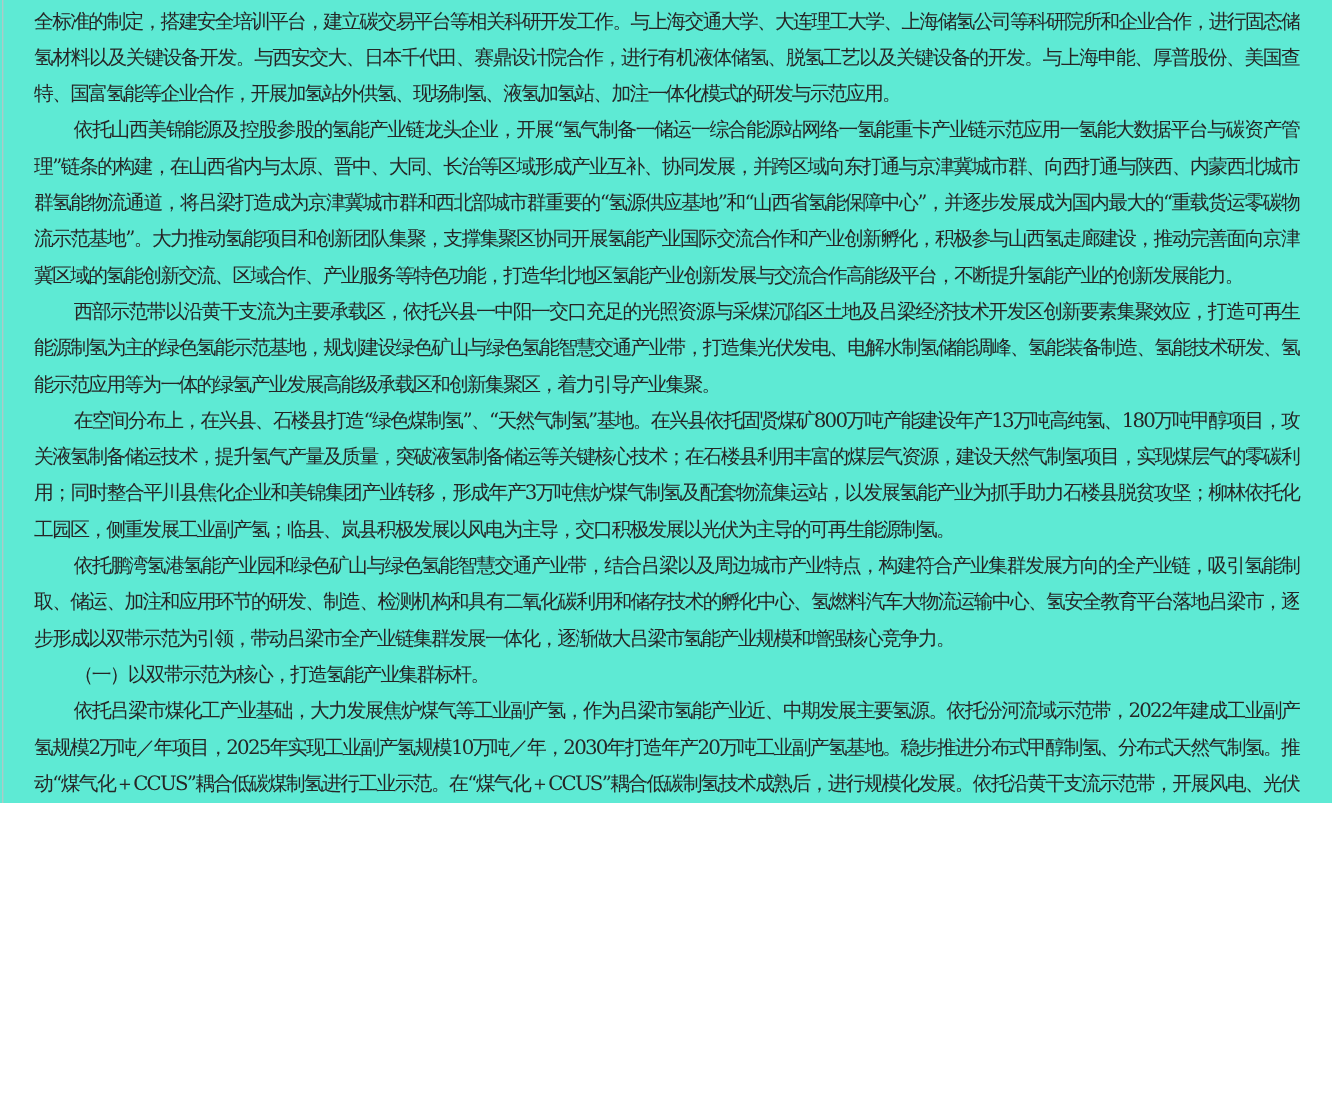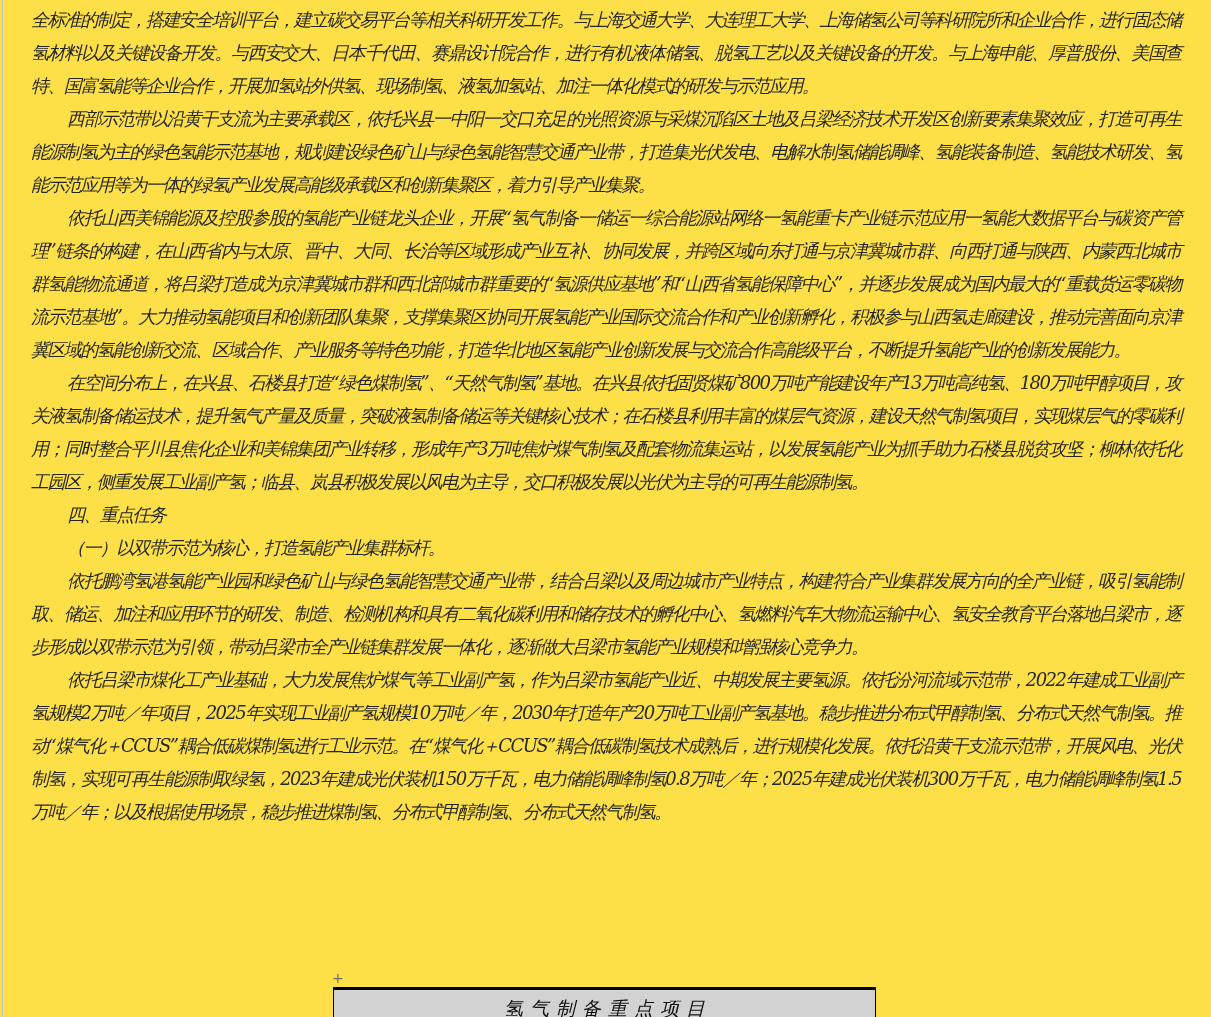--- a/index.html
+++ b/index.html
@@ -2,21 +2,21 @@
 <html><head>
 <meta charset="utf-8">
 <style>
   html,body{margin:0;padding:0;}
   body{
     width:1211px;height:1017px;
     background:#ffffff;
     font-family:"DejaVu Serif","Liberation Serif",serif;
     overflow:hidden;
   }
-  .page{position:relative;width:1211px;height:1017px;background:#fde047;overflow:hidden;font-style:italic;}
+  .page{position:relative;width:1211px;height:730px;background:#5eead4;overflow:hidden;}
   .page-edge{position:absolute;left:2px;top:0;width:1px;height:1017px;background:#c3c3c3;}
   .doc{
     position:absolute;left:31px;top:3px;width:1150px;
     color:#262626;
     font-size:18px;
     letter-spacing:-1.6px;
     line-height:33px;
     text-align:justify;
     text-justify:inter-ideograph;
   }
@@ -45,26 +45,25 @@
   }
 </style>
 </head>
 <body>
 
 <div class="page">
   <div class="page-edge"></div>
 
   <div class="doc">
     <p class="cont">全标准的制定，搭建安全培训平台，建立碳交易平台等相关科研开发工作。与上海交通大学、大连理工大学、上海储氢公司等科研院所和企业合作，进行固态储氢材料以及关键设备开发。与西安交大、日本千代田、赛鼎设计院合作，进行有机液体储氢、脱氢工艺以及关键设备的开发。与上海申能、厚普股份、美国查特、国富氢能等企业合作，开展加氢站外供氢、现场制氢、液氢加氢站、加注一体化模式的研发与示范应用。</p>
+    <p>依托山西美锦能源及控股参股的氢能产业链龙头企业，开展“氢气制备一储运一综合能源站网络一氢能重卡产业链示范应用一氢能大数据平台与碳资产管理”链条的构建，在山西省内与太原、晋中、大同、长治等区域形成产业互补、协同发展，并跨区域向东打通与京津冀城市群、向西打通与陕西、内蒙西北城市群氢能物流通道，将吕梁打造成为京津冀城市群和西北部城市群重要的“氢源供应基地”和“山西省氢能保障中心”，并逐步发展成为国内最大的“重载货运零碳物流示范基地”。大力推动氢能项目和创新团队集聚，支撑集聚区协同开展氢能产业国际交流合作和产业创新孵化，积极参与山西氢走廊建设，推动完善面向京津冀区域的氢能创新交流、区域合作、产业服务等特色功能，打造华北地区氢能产业创新发展与交流合作高能级平台，不断提升氢能产业的创新发展能力。</p>
     <p>西部示范带以沿黄干支流为主要承载区，依托兴县一中阳一交口充足的光照资源与采煤沉陷区土地及吕梁经济技术开发区创新要素集聚效应，打造可再生能源制氢为主的绿色氢能示范基地，规划建设绿色矿山与绿色氢能智慧交通产业带，打造集光伏发电、电解水制氢储能调峰、氢能装备制造、氢能技术研发、氢能示范应用等为一体的绿氢产业发展高能级承载区和创新集聚区，着力引导产业集聚。</p>
-    <p>依托山西美锦能源及控股参股的氢能产业链龙头企业，开展“氢气制备一储运一综合能源站网络一氢能重卡产业链示范应用一氢能大数据平台与碳资产管理”链条的构建，在山西省内与太原、晋中、大同、长治等区域形成产业互补、协同发展，并跨区域向东打通与京津冀城市群、向西打通与陕西、内蒙西北城市群氢能物流通道，将吕梁打造成为京津冀城市群和西北部城市群重要的“氢源供应基地”和“山西省氢能保障中心”，并逐步发展成为国内最大的“重载货运零碳物流示范基地”。大力推动氢能项目和创新团队集聚，支撑集聚区协同开展氢能产业国际交流合作和产业创新孵化，积极参与山西氢走廊建设，推动完善面向京津冀区域的氢能创新交流、区域合作、产业服务等特色功能，打造华北地区氢能产业创新发展与交流合作高能级平台，不断提升氢能产业的创新发展能力。</p>
     <p>在空间分布上，在兴县、石楼县打造“绿色煤制氢”、“天然气制氢”基地。在兴县依托固贤煤矿800万吨产能建设年产13万吨高纯氢、180万吨甲醇项目，攻关液氢制备储运技术，提升氢气产量及质量，突破液氢制备储运等关键核心技术；在石楼县利用丰富的煤层气资源，建设天然气制氢项目，实现煤层气的零碳利用；同时整合平川县焦化企业和美锦集团产业转移，形成年产3万吨焦炉煤气制氢及配套物流集运站，以发展氢能产业为抓手助力石楼县脱贫攻坚；柳林依托化工园区，侧重发展工业副产氢；临县、岚县积极发展以风电为主导，交口积极发展以光伏为主导的可再生能源制氢。</p>
-    <p>四、重点任务</p>
+    <p>依托鹏湾氢港氢能产业园和绿色矿山与绿色氢能智慧交通产业带，结合吕梁以及周边城市产业特点，构建符合产业集群发展方向的全产业链，吸引氢能制取、储运、加注和应用环节的研发、制造、检测机构和具有二氧化碳利用和储存技术的孵化中心、氢燃料汽车大物流运输中心、氢安全教育平台落地吕梁市，逐步形成以双带示范为引领，带动吕梁市全产业链集群发展一体化，逐渐做大吕梁市氢能产业规模和增强核心竞争力。</p>
     <p>（一）以双带示范为核心，打造氢能产业集群标杆。</p>
-    <p>依托鹏湾氢港氢能产业园和绿色矿山与绿色氢能智慧交通产业带，结合吕梁以及周边城市产业特点，构建符合产业集群发展方向的全产业链，吸引氢能制取、储运、加注和应用环节的研发、制造、检测机构和具有二氧化碳利用和储存技术的孵化中心、氢燃料汽车大物流运输中心、氢安全教育平台落地吕梁市，逐步形成以双带示范为引领，带动吕梁市全产业链集群发展一体化，逐渐做大吕梁市氢能产业规模和增强核心竞争力。</p>
     <p>依托吕梁市煤化工产业基础，大力发展焦炉煤气等工业副产氢，作为吕梁市氢能产业近、中期发展主要氢源。依托汾河流域示范带，2022年建成工业副产氢规模2万吨／年项目，2025年实现工业副产氢规模10万吨／年，2030年打造年产20万吨工业副产氢基地。稳步推进分布式甲醇制氢、分布式天然气制氢。推动“煤气化＋CCUS”耦合低碳煤制氢进行工业示范。在“煤气化＋CCUS”耦合低碳制氢技术成熟后，进行规模化发展。依托沿黄干支流示范带，开展风电、光伏制氢，实现可再生能源制取绿氢，2023年建成光伏装机150万千瓦，电力储能调峰制氢0.8万吨／年；2025年建成光伏装机300万千瓦，电力储能调峰制氢1.5万吨／年；以及根据使用场景，稳步推进煤制氢、分布式甲醇制氢、分布式天然气制氢。</p>
   </div>
 
   <span class="plus-handle">+</span>
 
   <div class="table-box">
     <span class="hdr">氢气制备重点项目</span>
   </div>
 </div>
 

